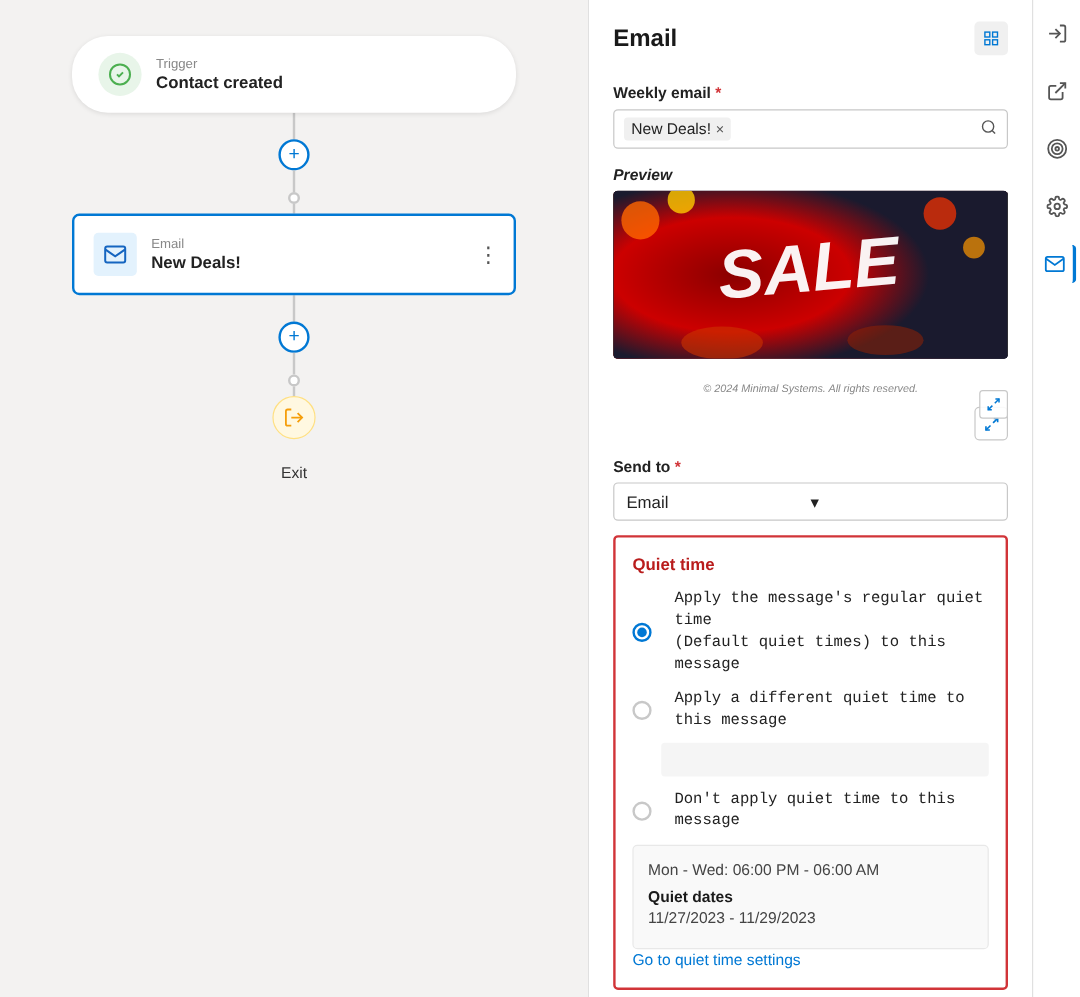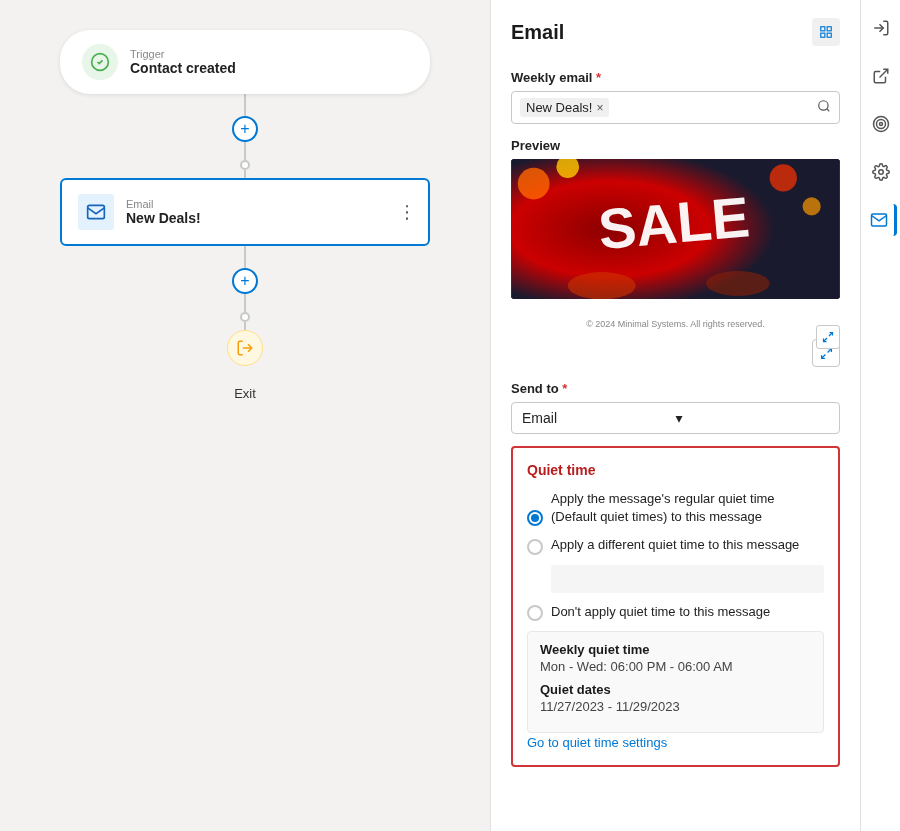--- a/index.html
+++ b/index.html
@@ -212,20 +212,21 @@
     }
     .search-icon-right {
       margin-left: auto;
       color: #555;
       font-size: 14px;
     }
 
     
     .preview-section {
       margin-top: 12px;
+      font-style: italic;
     }
     .preview-img-container {
       width: 100%;
       height: 140px;
       background: #1a1a2e;
       border-radius: 4px;
       overflow: hidden;
       position: relative;
       display: flex; align-items: center; justify-content: center;
     }
@@ -283,23 +284,24 @@
       margin-top: 12px;
     }
     .quiet-time-title {
       font-size: 14px;
       font-weight: 700;
       color: #b91c1c;
       margin-bottom: 12px;
     }
     .radio-row {
       display: flex;
-      align-items: flex-end;
-      gap: 8px;
+      align-items: center;
+      gap: 19px;
       margin-bottom: 10px;
+      font-family: Liberation Mono, monospace;
     }
     .radio-btn {
       width: 16px; height: 16px;
       border-radius: 50%;
       border: 2px solid #c8c8c8;
       flex-shrink: 0;
       margin-top: 2px;
       display: flex; align-items: center; justify-content: center;
       cursor: pointer;
     }
@@ -560,21 +562,20 @@
 
       
       <div class="radio-row">
         <div class="radio-btn"></div>
         <div class="radio-text">Don't apply quiet time to this message</div>
       </div>
 
       
       <div class="quiet-info-box">
         <div class="quiet-info-row">
-          <div class="quiet-info-label">Weekly quiet time</div>
           <div class="quiet-info-value">Mon - Wed: 06:00 PM - 06:00 AM</div>
         </div>
         <div class="quiet-info-row">
           <div class="quiet-info-label">Quiet dates</div>
           <div class="quiet-info-value">11/27/2023 - 11/29/2023</div>
         </div>
       </div>
 
       
       <a class="go-to-link">Go to quiet time settings</a>

